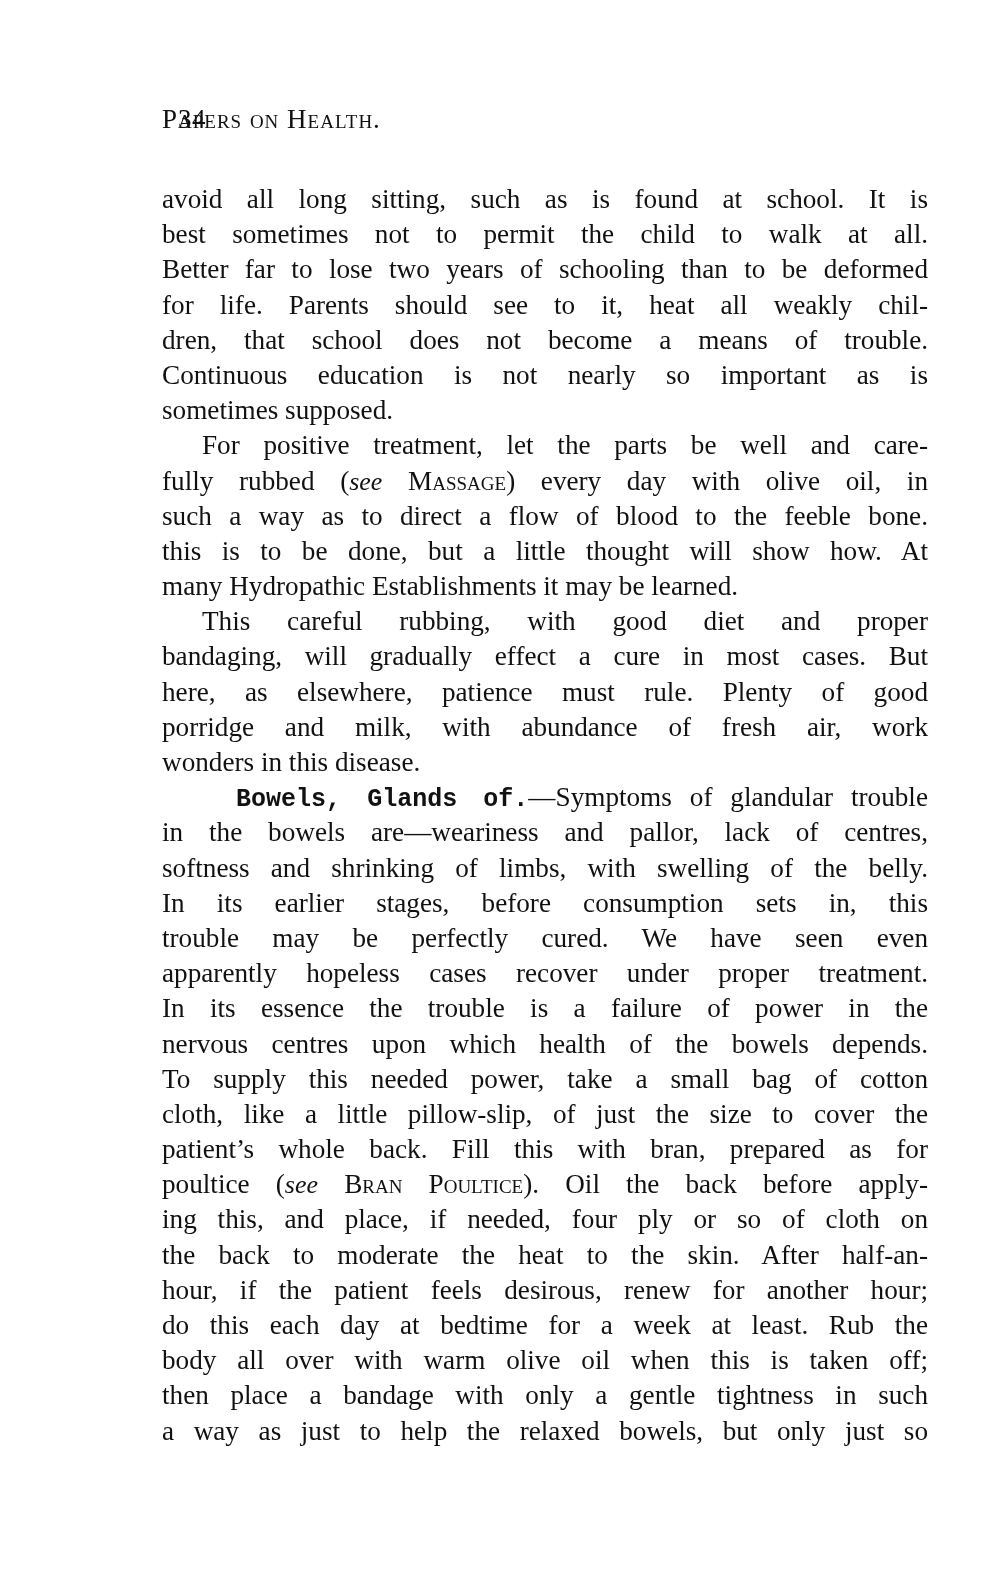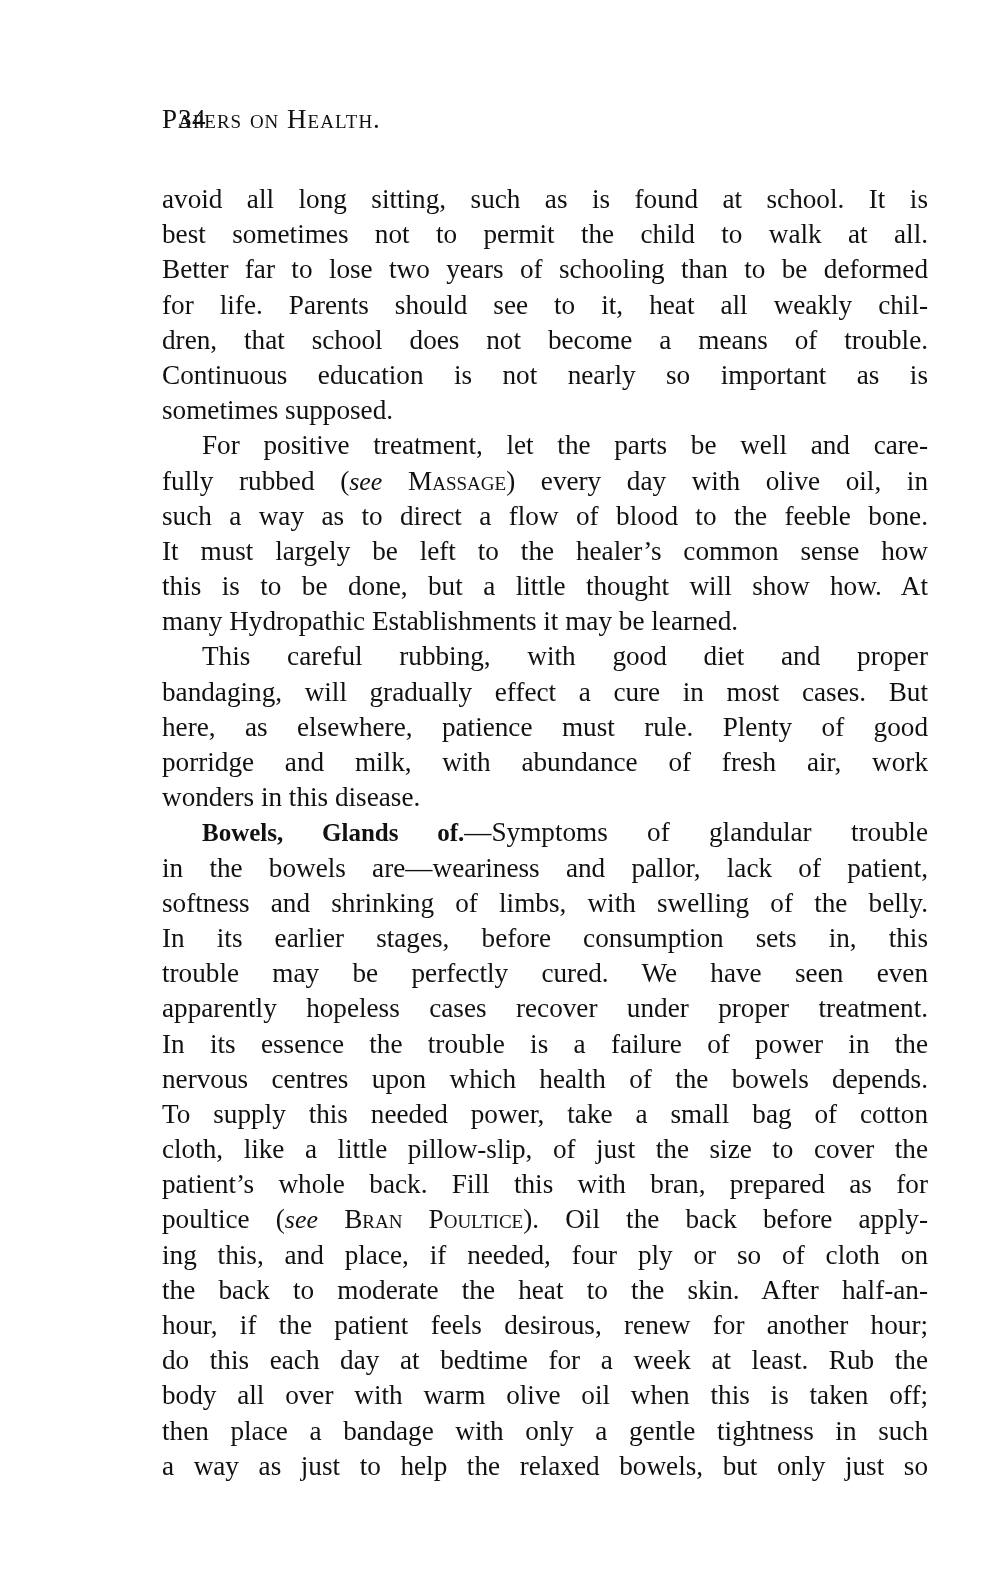--- a/index.html
+++ b/index.html
@@ -13,21 +13,21 @@
       position: relative; height: 40px; font-size: 27px; letter-spacing: 0.5px;
     }
     .page-number { position: absolute; left: 16px; top: 0; }
     .running-title { position: absolute; left: 0; right: 0; top: 0; text-align: left; font-variant: small-caps; letter-spacing: 1px; }
     .body-text { margin-top: 38px; font-size: 27.2px; line-height: 35.2px; }
     .line { display: block; text-align: justify; text-align-last: justify; white-space: nowrap; height: 35.2px; }
     .line.last { text-align-last: left; }
     .line.indent { padding-left: 40px; }
     .sc { font-variant: small-caps; }
     .it { font-style: italic; font-size: 26px; }
-    .entry-head { font-family: Liberation Serif, serif; font-weight: bold; font-size: 25px; }
+    .entry-head { font-family: Liberation Mono, monospace; font-weight: bold; font-size: 25px; margin-left: 34px; }
   </style>
 </head>
 <body>
 
 <div class="page">
   <div class="header">
     <span class="page-number">34</span>
     <span class="running-title">Papers on Health.</span>
   </div>
 
@@ -40,36 +40,35 @@
       <span class="line">for life.  Parents should see to it, heat all weakly chil-</span>
       <span class="line">dren, that school does not become a means of trouble.</span>
       <span class="line">Continuous education is not nearly so important as is</span>
       <span class="line last">sometimes supposed.</span>
     </div>
 
     <div>
       <span class="line indent">For positive treatment, let the parts be well and care-</span>
       <span class="line"><span>fully rubbed (</span><span class="it">see</span> <span class="sc">Massage</span><span>) every day with olive oil, in</span></span>
       <span class="line">such a way as to direct a flow of blood to the feeble bone.</span>
-      <span class="line">It must largely be left to the healer’s common sense how</span>
       <span class="line">this is to be done, but a little thought will show how.  At</span>
       <span class="line last">many Hydropathic Establishments it may be learned.</span>
     </div>
 
     <div>
       <span class="line indent">This careful rubbing, with good diet and proper</span>
       <span class="line">bandaging, will gradually effect a cure in most cases.  But</span>
       <span class="line">here, as elsewhere, patience must rule.  Plenty of good</span>
       <span class="line">porridge and milk, with abundance of fresh air, work</span>
       <span class="line last">wonders in this disease.</span>
     </div>
 
     <div>
       <span class="line indent"><span class="entry-head">Bowels, Glands of.</span><span>—Symptoms of glandular trouble</span></span>
-      <span class="line">in the bowels are—weariness and pallor, lack of patient,</span>
+      <span class="line">in the bowels are—weariness and pallor, lack of centres,</span>
       <span class="line">softness and shrinking of limbs, with swelling of the belly.</span>
       <span class="line">In its earlier stages, before consumption sets in, this</span>
       <span class="line">trouble may be perfectly cured.  We have seen even</span>
       <span class="line">apparently hopeless cases recover under proper treatment.</span>
       <span class="line">In its essence the trouble is a failure of power in the</span>
       <span class="line">nervous centres upon which health of the bowels depends.</span>
       <span class="line">To supply this needed power, take a small bag of cotton</span>
       <span class="line">cloth, like a little pillow-slip, of just the size to cover the</span>
       <span class="line">patient’s whole back.  Fill this with bran, prepared as for</span>
       <span class="line"><span>poultice (</span><span class="it">see</span> <span class="sc">Bran Poultice</span><span>).  Oil the back before apply-</span></span>

